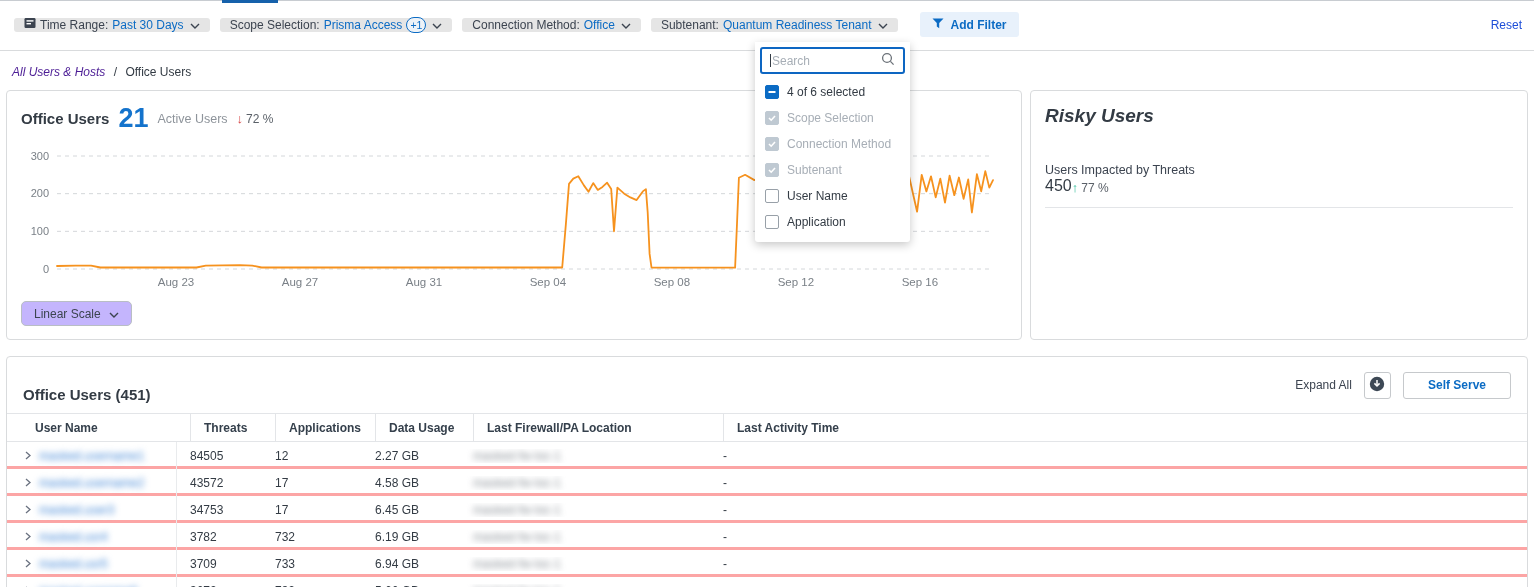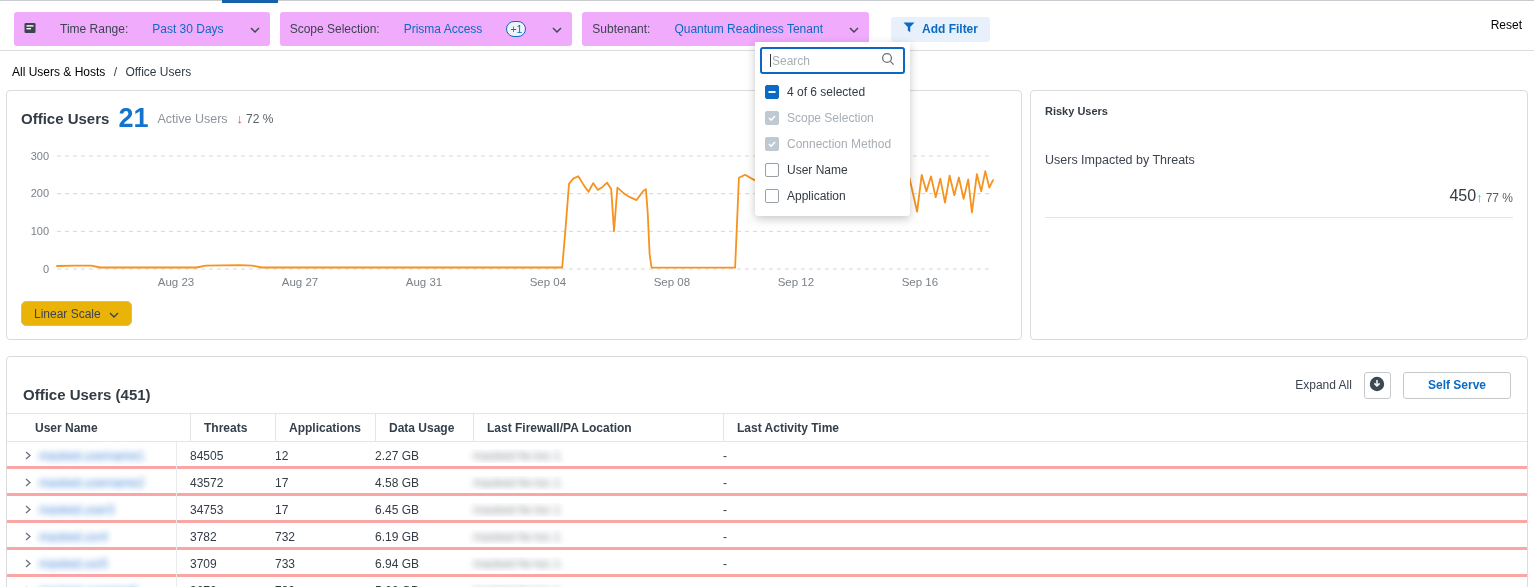--- a/index.html
+++ b/index.html
@@ -6,54 +6,54 @@
   html,body { background:#fff; }
   .page {
     position:relative; width:1534px; height:587px; overflow:hidden;
     font-family:"Liberation Sans", sans-serif; color:#333b44; background:#fff;
   }
   
   .topbar { position:relative; height:51px; border-bottom:1px solid #d9dbdd; background:#fff; }
   .top-edge-line { position:absolute; top:0; left:0; right:0; height:1px; background:#c8ccd1; }
   .top-tab-indicator { position:absolute; top:0; left:222px; width:56px; height:3px; background:#1661ab; }
   .pill-row { position:absolute; left:14px; top:12px; display:flex; align-items:center; gap:10px; }
-  .pill { display:inline-flex; align-items:center; gap:24px; background:#f0abfc; border-radius:3px;
-          padding:0 10px; height:34px; font-size:12px; color:#3c4450; cursor:pointer; white-space:nowrap; }
+  .pill { display:inline-flex; align-items:center; gap:4px; background:#e5e5e5; border-radius:3px;
+          padding:0 10px; height:14px; font-size:12px; color:#3c4450; cursor:pointer; white-space:nowrap; }
   .pill .val { color:#0b6bc4; }
   .pill .badge { display:inline-flex; align-items:center; justify-content:center; min-width:19px; height:16px;
                  border:1px solid #0b6bc4; color:#0b6bc4; border-radius:9px; font-size:10.5px; padding:0 3px; background:#eef3f8;}
   .chev { display:inline-block; margin-left:2px; }
   .add-filter { display:inline-flex; align-items:center; gap:7px; margin-left:12px; background:#e8f1fb;
                 border:none; border-radius:3px; padding:0 12px; height:25px; font-size:12px; font-weight:700;
                 color:#0b6bc4; cursor:pointer; font-family:inherit; }
-  .reset { position:absolute; right:12px; top:18px; font-size:12px; color:#000000; cursor:pointer; }
+  .reset { position:absolute; right:12px; top:18px; font-size:12px; color:#1d4ed8; cursor:pointer; }
   
   .breadcrumb { padding:14px 12px 9px 12px; font-size:12px; }
-  .breadcrumb .link { color:#000000; cursor:pointer; }
+  .breadcrumb .link { color:#4c1d95; cursor:pointer;font-style:italic; }
   .breadcrumb .sep { color:#333b44; margin:0 5px; }
   
   .cards-row { display:flex; gap:8px; padding:0 6px; margin-top:2px; }
   .card { background:#fff; border:1px solid #d9dbdd; border-radius:4px; padding:14px; }
   .card-office { width:1016px; height:250px; }
   .card-risky { flex:1; height:250px; }
   .office-header { display:flex; align-items:center; gap:9px; }
   .office-title { font-size:15px; font-weight:700; color:#333b44; }
   .big-num { font-size:27px; font-weight:700; color:#1473cc; line-height:1; }
   .sub-label { font-size:12.5px; color:#8e949b; }
   .trend { display:inline-flex; align-items:center; gap:3px; font-size:12px; color:#5a6068; }
   .trend .arrow-down { color:#d64545; font-size:13px; font-weight:700; }
   .trend .arrow-up { color:#26b893; font-size:13px; font-weight:700; }
   .chart-wrap { margin-top:10px; }
-  .scale-btn { display:inline-flex; align-items:center; gap:8px; margin-top:6px; background:#eab308;
+  .scale-btn { display:inline-flex; align-items:center; gap:8px; margin-top:6px; background:#c4b5fd;
                border:1px solid #b9bec4; border-radius:5px; padding:0 12px; height:25px; font-size:12px;
                color:#3c4450; cursor:pointer; font-family:inherit; }
-  .risky-title { font-size:11px; font-weight:700; color:#333b44; }
+  .risky-title { font-size:19px; font-weight:700; color:#333b44;font-style:italic; }
   .risky-metric { margin-top:36px; border-bottom:1px solid #e3e5e8; padding-bottom:12px; }
   .risky-label { font-size:12.5px; color:#3c4450; }
-  .risky-value-row { display:flex; align-items:flex-end; justify-content:flex-end; margin-top:20px; }
+  .risky-value-row { display:flex; align-items:flex-end; justify-content:flex-start; margin-top:0; }
   .risky-value { font-size:16px; color:#333b44; }
   
   .dropdown { position:absolute; left:755px; top:42px; width:155px; background:#fff; z-index:100;
               border-radius:0 0 3px 3px; box-shadow:0 3px 10px rgba(0,0,0,0.22); padding-bottom:7px; }
   .search-box { display:flex; align-items:center; margin:5px; border:2px solid #0d66c2; border-radius:3px;
                 padding:4px 8px; height:27px; cursor:text; }
   .caret { display:inline-block; width:1px; height:13px; background:#333b44; margin-right:1px; }
   .search-ph { flex:1; font-size:12px; color:#a7aeb6; }
   .dd-item { display:flex; align-items:center; gap:8px; padding:6px 10px; font-size:12px; color:#333b44; cursor:pointer; }
   .dd-item.disabled { color:#a7aeb6; cursor:default; }
@@ -117,20 +117,29 @@
         <span>Scope Selection:</span>
         <span class="val">Prisma Access</span>
         <span class="badge">+1</span>
         <span class="chev">
           <svg width="10" height="6" viewBox="0 0 10 6">
               <polyline points="1,1 5,5 9,1" fill="none" stroke="#3c4450" stroke-width="1.4"></polyline>
             </svg>
         </span>
       </div>
 
+      <div class="pill">
+        <span>Connection Method:</span>
+        <span class="val">Office</span>
+        <span class="chev">
+          <svg width="10" height="6" viewBox="0 0 10 6">
+              <polyline points="1,1 5,5 9,1" fill="none" stroke="#3c4450" stroke-width="1.4"></polyline>
+            </svg>
+        </span>
+      </div>
 
       <div class="pill">
         <span>Subtenant:</span>
         <span class="val">Quantum Readiness Tenant</span>
         <span class="chev">
           <svg width="10" height="6" viewBox="0 0 10 6">
               <polyline points="1,1 5,5 9,1" fill="none" stroke="#3c4450" stroke-width="1.4"></polyline>
             </svg>
         </span>
       </div>
@@ -181,20 +190,28 @@
 
     <div class="dd-item disabled">
       <span class="cb chk-dis">
         <svg width="10" height="10" viewBox="0 0 10 10">
             <polyline points="2,5 4.2,7.2 8,3" fill="none" stroke="#fff" stroke-width="1.6"></polyline>
           </svg>
       </span>
       <span>Connection Method</span>
     </div>
 
+    <div class="dd-item disabled">
+      <span class="cb chk-dis">
+        <svg width="10" height="10" viewBox="0 0 10 10">
+            <polyline points="2,5 4.2,7.2 8,3" fill="none" stroke="#fff" stroke-width="1.6"></polyline>
+          </svg>
+      </span>
+      <span>Subtenant</span>
+    </div>
 
     <div class="dd-item">
       <span class="cb"></span>
       <span>User Name</span>
     </div>
 
     <div class="dd-item">
       <span class="cb"></span>
       <span>Application</span>
     </div>

